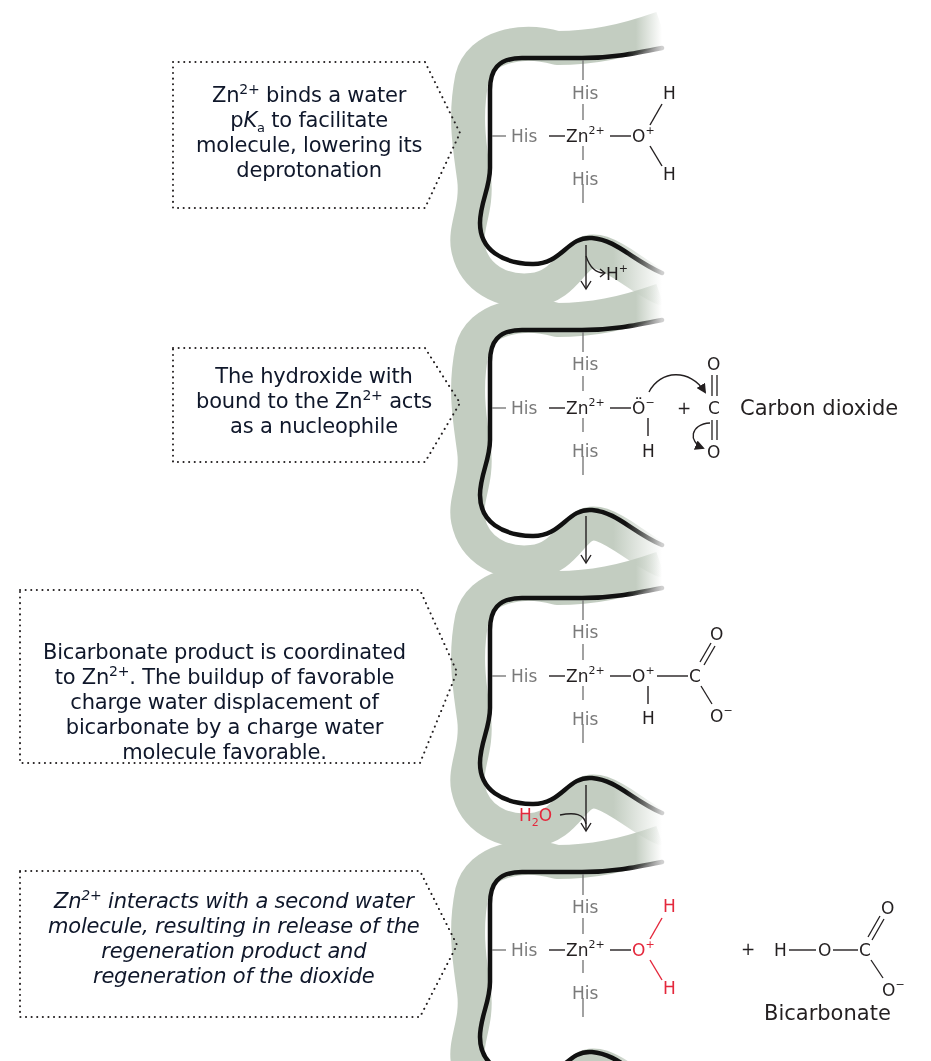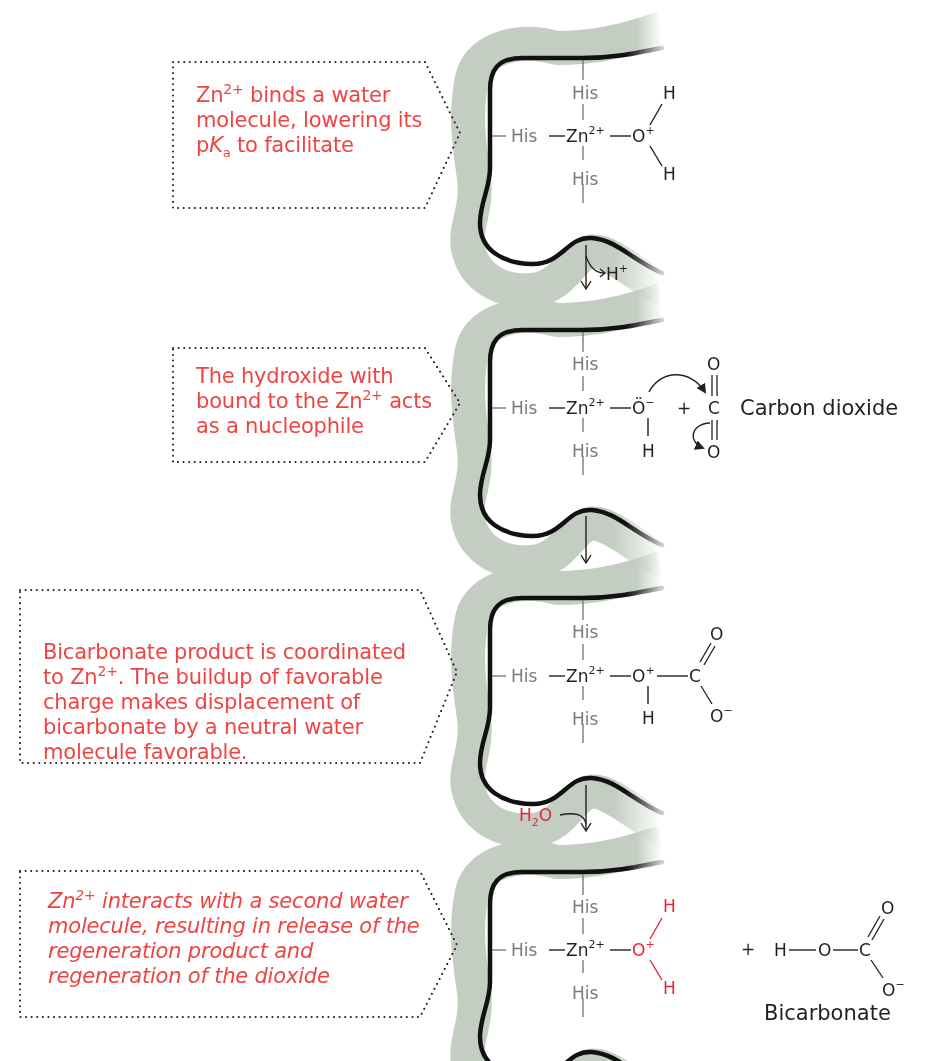--- a/index.html
+++ b/index.html
@@ -1,20 +1,20 @@
 <!DOCTYPE html>
 <html><head>
 <meta charset="utf-8">
 <style>
   html, body { margin:0; padding:0; background:#ffffff; }
   body { width:931px; height:1061px; position:relative; overflow:hidden;
          font-family:"DejaVu Sans", sans-serif; color:#231f20; }
   .canvas { position:absolute; left:0; top:0; width:931px; height:1061px; }
-  .callout-text { position:absolute; font-size:21px; line-height:25px; color:#ef4444;
-                  letter-spacing:-0.2px; white-space:nowrap; }
+  .callout-text { position:absolute; font-size:21px; line-height:25px; color:#0f172a;
+                  letter-spacing:-0.2px; white-space:nowrap;text-align:center; }
   .callout-text sup { font-size:14px; line-height:0; vertical-align:super; }
   .callout-text sub { font-size:13px; line-height:0; vertical-align:sub; }
   svg text { font-family:"DejaVu Sans", sans-serif; }
 </style>
 </head>
 <body>
 
 <div class="canvas">
 
 <svg width="931" height="1061" viewBox="0 0 931 1061" xmlns="http://www.w3.org/2000/svg" style="position:absolute;left:0;top:0;">
@@ -173,35 +173,36 @@
   <g fill="none" stroke="#231f20" stroke-width="2" stroke-dasharray="0.1 5.5" stroke-linecap="round">
     <path d="M173,62 L425,62 L460,133 L425,208 L173,208 Z"></path>
     <path d="M173,348 L425,348 L460,403 L425,462 L173,462 Z"></path>
     <path d="M20,590 L420,590 L457,672 L420,763 L20,763 Z"></path>
     <path d="M20,871 L420,871 L457,945 L420,1017 L20,1017 Z"></path>
   </g>
 </svg>
 
 <div class="callout-text" style="left:196px;top:83px;">
   <div><span>Zn</span><sup>2+</sup><span> binds a water</span></div>
+  <div><span>p</span><i>K</i><sub>a</sub><span> to facilitate</span></div>
   <div>molecule, lowering its</div>
-  <div><span>p</span><i>K</i><sub>a</sub><span> to facilitate</span></div>
+  <div>deprotonation</div>
 </div>
 
 <div class="callout-text" style="left:196px;top:364px;">
   <div>The hydroxide with</div>
   <div><span>bound to the Zn</span><sup>2+</sup><span> acts</span></div>
   <div>as a nucleophile</div>
 </div>
 
 <div class="callout-text" style="left:43px;top:640px;">
   <div>Bicarbonate product is coordinated</div>
   <div><span>to Zn</span><sup>2+</sup><span>. The buildup of favorable</span></div>
-  <div>charge makes displacement of</div>
-  <div>bicarbonate by a neutral water</div>
+  <div>charge water displacement of</div>
+  <div>bicarbonate by a charge water</div>
   <div>molecule favorable.</div>
 </div>
 
 <div class="callout-text" style="left:48px;top:889px;font-style:italic;">
   <div><span>Zn</span><sup>2+</sup><span> interacts with a second water</span></div>
   <div>molecule, resulting in release of the</div>
   <div>regeneration product and</div>
   <div>regeneration of the dioxide</div>
 </div>
 

